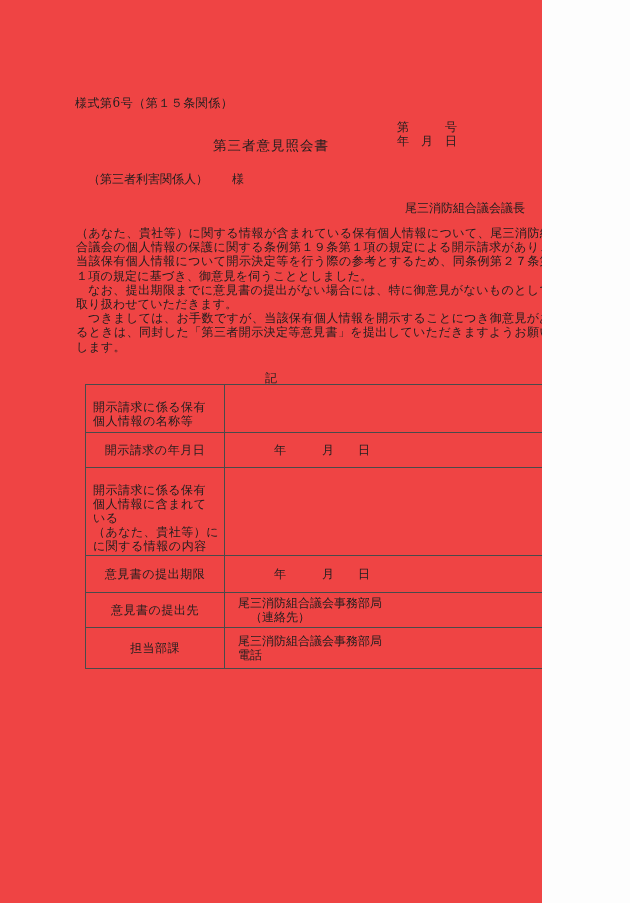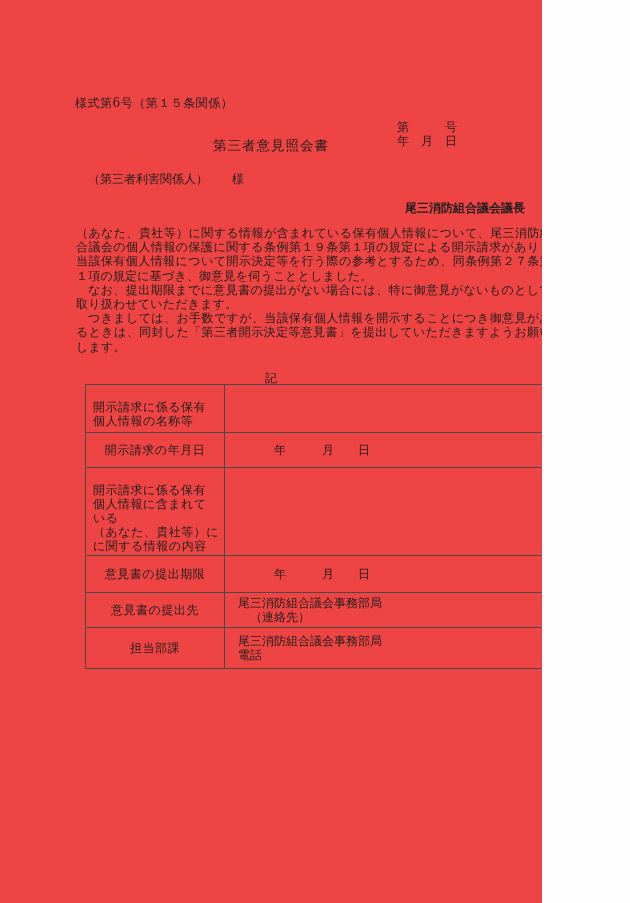--- a/index.html
+++ b/index.html
@@ -43,21 +43,20 @@
   }
   .addressee {
     position: absolute;
     left: 88px;
     top: 171px;
   }
   .sender {
     position: absolute;
     left: 405px;
     top: 200px;
-    font-weight: bold;
   }
   .body-text {
     position: absolute;
     left: 76px;
     top: 226px;
     width: 476px;
     text-align: justify;
     line-height: 14.2px;
     letter-spacing: 0.2px;
     word-break: break-all;

